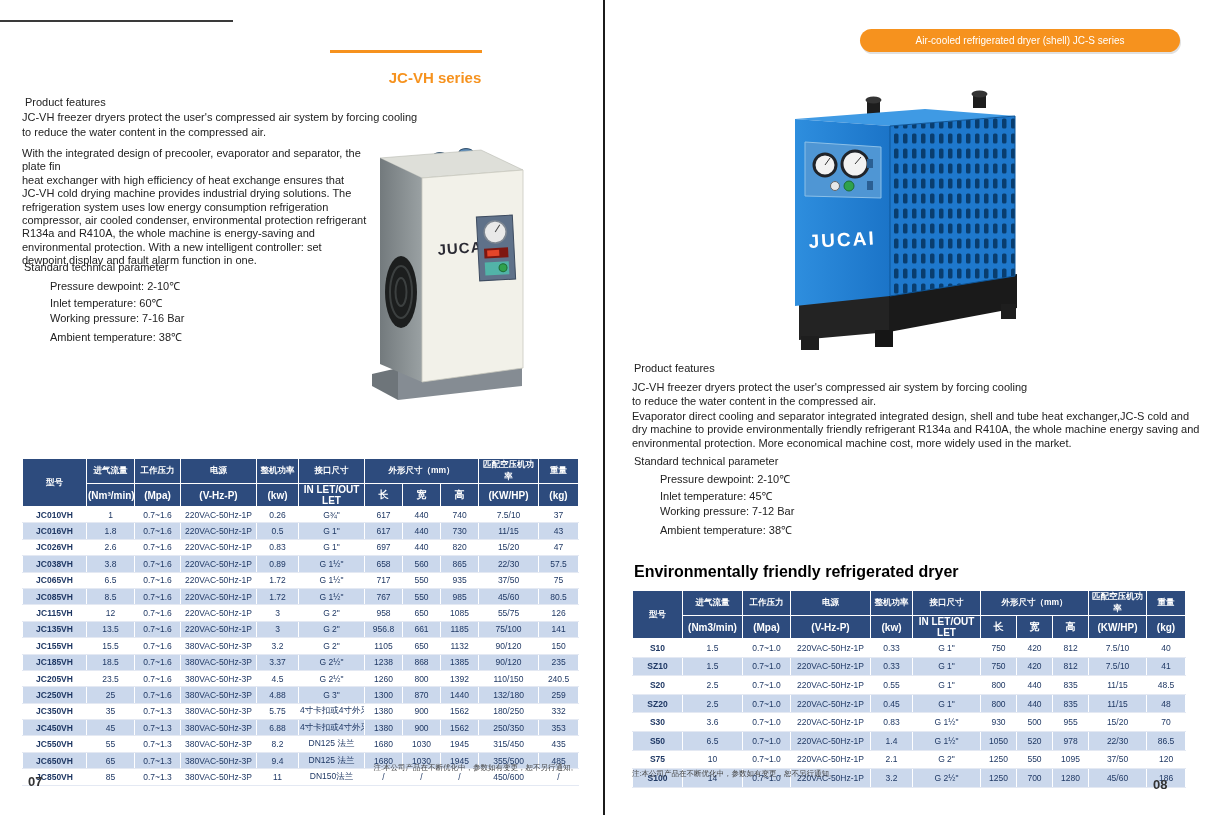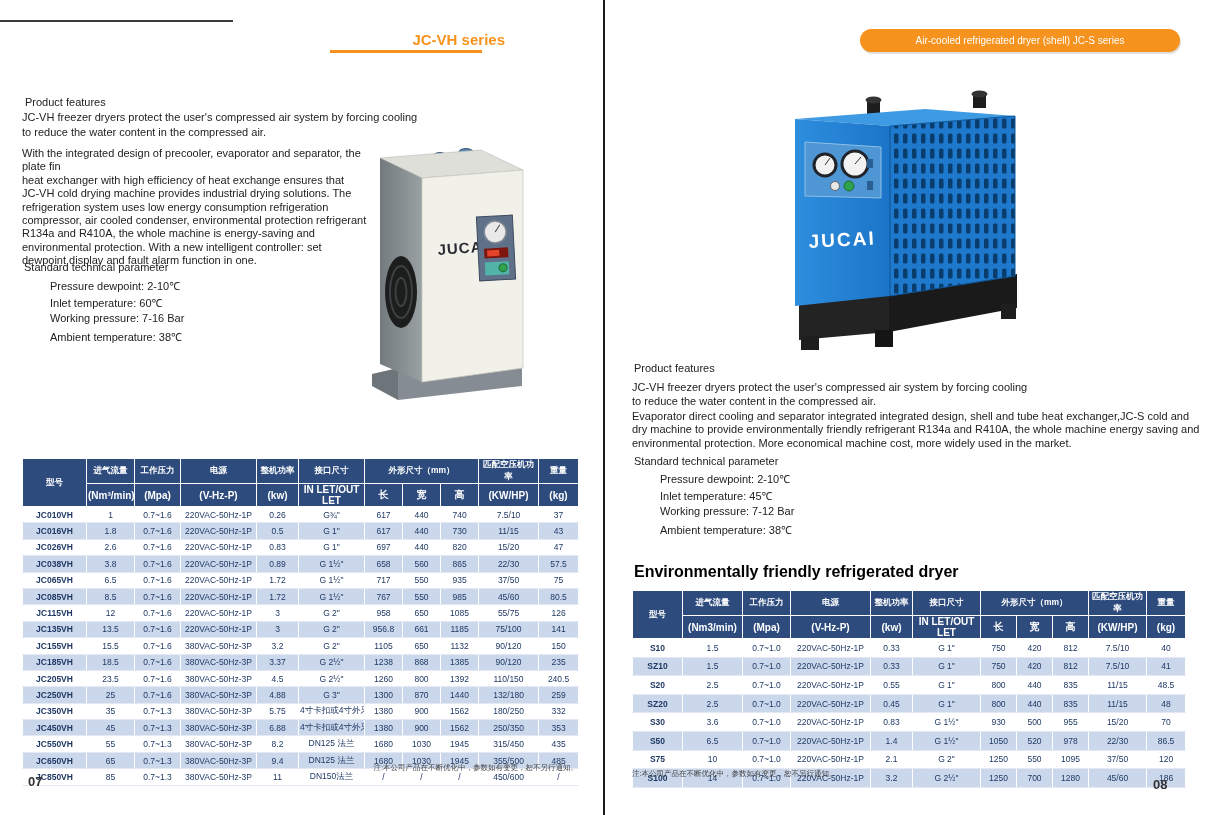--- a/index.html
+++ b/index.html
@@ -5,21 +5,21 @@
   html,body{margin:0;padding:0;}
   body{width:1207px;height:815px;background:#ffffff;position:relative;overflow:hidden;
        font-family:"Liberation Sans",sans-serif;color:#333;}
   .abs{position:absolute;}
   .divider{position:absolute;left:603px;top:0;width:2px;height:815px;background:#1b1b1b;}
   .topline{position:absolute;left:0;top:20px;width:233px;height:2px;background:#3a3a3a;}
 
   .badge{position:absolute;background:#F6921E;color:#fff;border-radius:12px;
          font-size:10px;line-height:23px;height:23px;text-align:center;
          box-shadow:1px 2px 0 rgba(0,0,0,0.12);}
-  .series-title{position:absolute;color:#F6921E;font-weight:bold;font-size:15px;text-align:right;}
+  .series-title{position:absolute;color:#F6921E;font-weight:bold;font-size:15px;text-align:center;margin-top:38px;}
   .series-underline{position:absolute;height:3px;background:#F6921E;}
 
   .h-small{position:absolute;font-size:11px;color:#222;}
   .para{position:absolute;font-size:11px;line-height:15px;color:#222;white-space:pre-line;}
   .para2{line-height:13.4px;}
   .params div{height:17px;font-size:11px;color:#222;padding-left:27px;}
   .section-heading{position:absolute;font-size:16px;font-weight:bold;color:#000;}
 
   table.spec{border-collapse:collapse;table-layout:fixed;position:absolute;
              border:1px solid #b9c4d8;}

